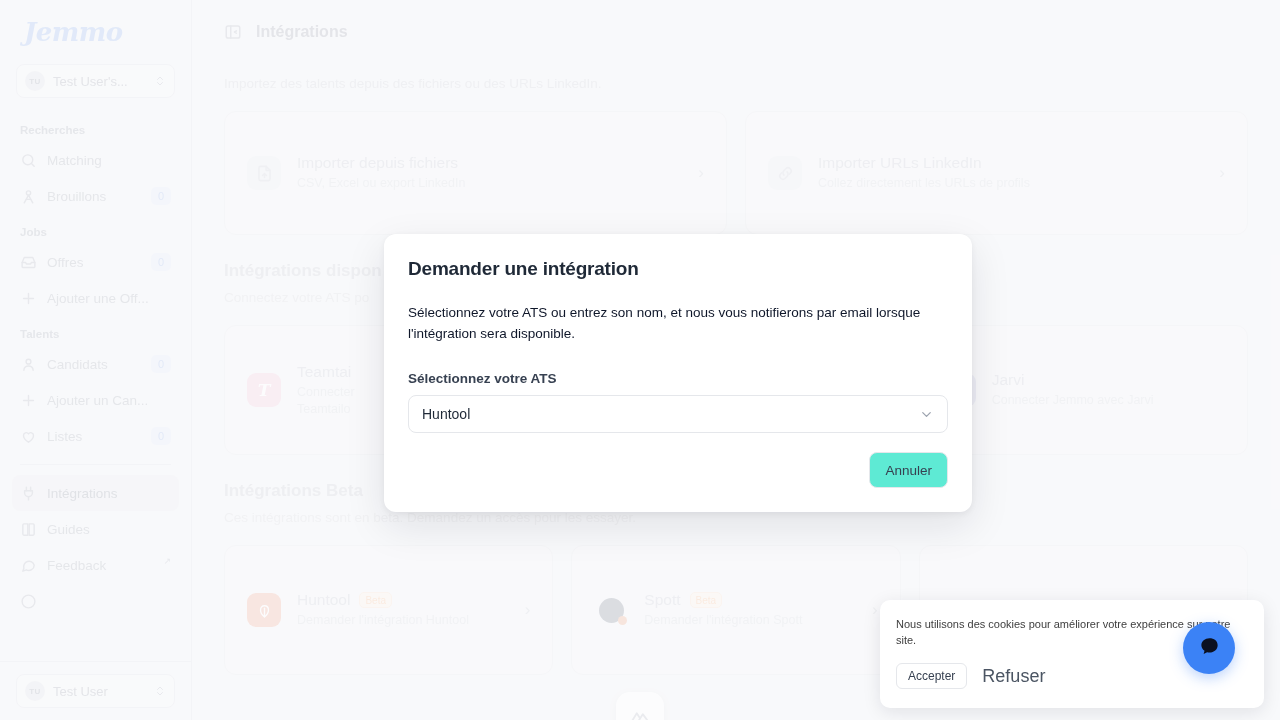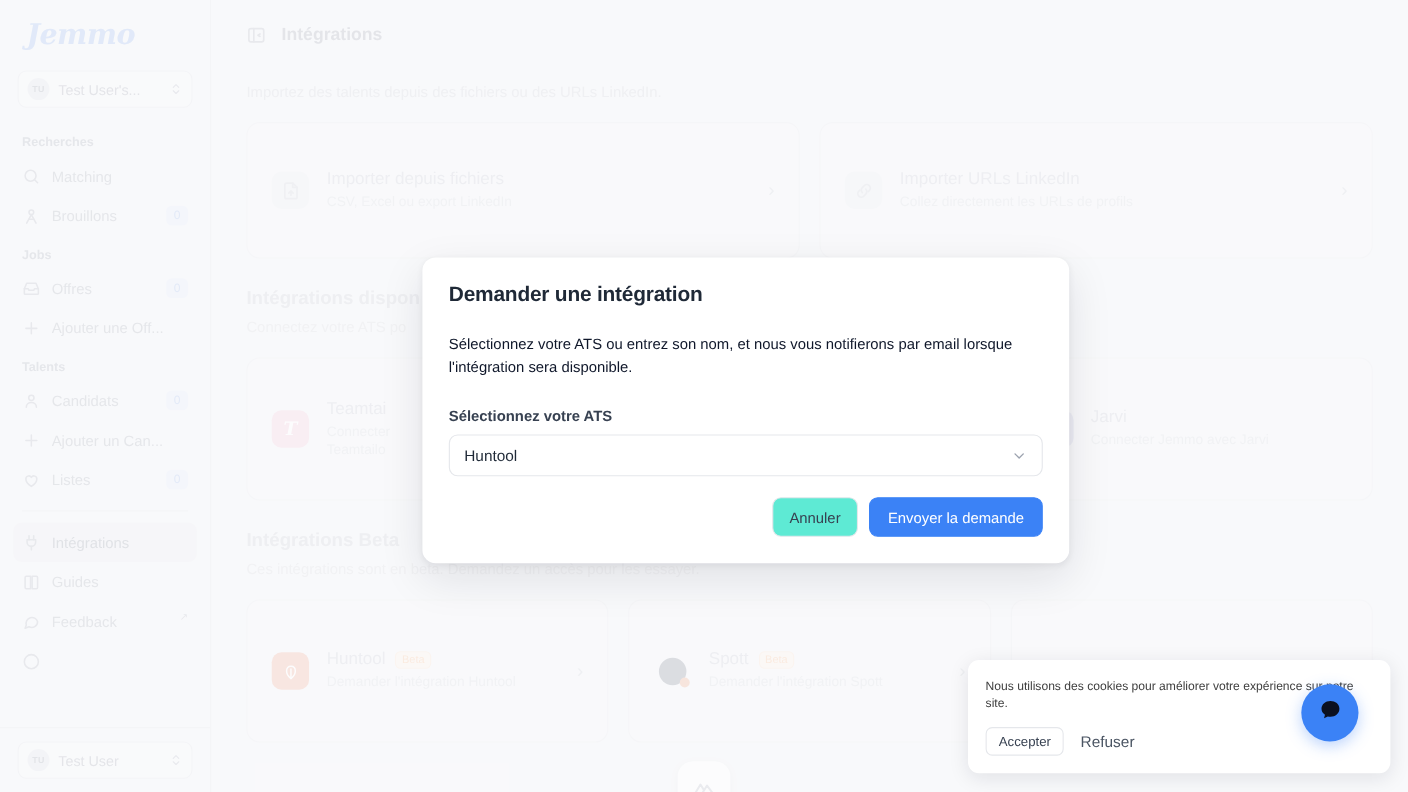--- a/index.html
+++ b/index.html
@@ -202,21 +202,21 @@
     padding: 16px;
   }
   .cookie-text { font-size: 11px; color: #404040; line-height: 1.48; }
   .cookie-actions { display: flex; align-items: center; gap: 6px; margin-top: 12px; }
   .cookie-accept {
     font-size: 12px; color: #374151;
     border: 1px solid #e5e7eb; border-radius: 6px;
     padding: 5px 11px; background: #fff; cursor: pointer;
   }
   .cookie-refuse {
-    font-size: 14px; color: #4b5563; background: none; border: none;
+    font-size: 18px; color: #4b5563; background: none; border: none;
     padding: 5px 9px; cursor: pointer;
   }
 
   
   .chat-fab {
     position: absolute; left: 1209px; top: 648px;
     transform: translate(-50%,-50%);
     width: 52px; height: 52px; border-radius: 50%;
     background: #3b82f6;
     display: flex; align-items: center; justify-content: center;
@@ -510,21 +510,20 @@
     <div class="select-box">
       <span class="select-value">Huntool</span>
       <span class="select-chev">
         <svg viewBox="0 0 24 24" fill="none" stroke="currentColor" stroke-width="2" stroke-linecap="round" stroke-linejoin="round">
             <path d="M6 9l6 6 6-6"></path>
           </svg>
       </span>
     </div>
     <div class="modal-actions">
       <button class="btn btn-secondary">Annuler</button>
-      <button class="btn btn-primary">Envoyer la demande</button>
     </div>
   </div>
 
   <div class="cookie">
     <div class="cookie-text">Nous utilisons des cookies pour améliorer votre expérience sur notre site.</div>
     <div class="cookie-actions">
       <button class="cookie-accept">Accepter</button>
       <button class="cookie-refuse">Refuser</button>
     </div>
   </div>

